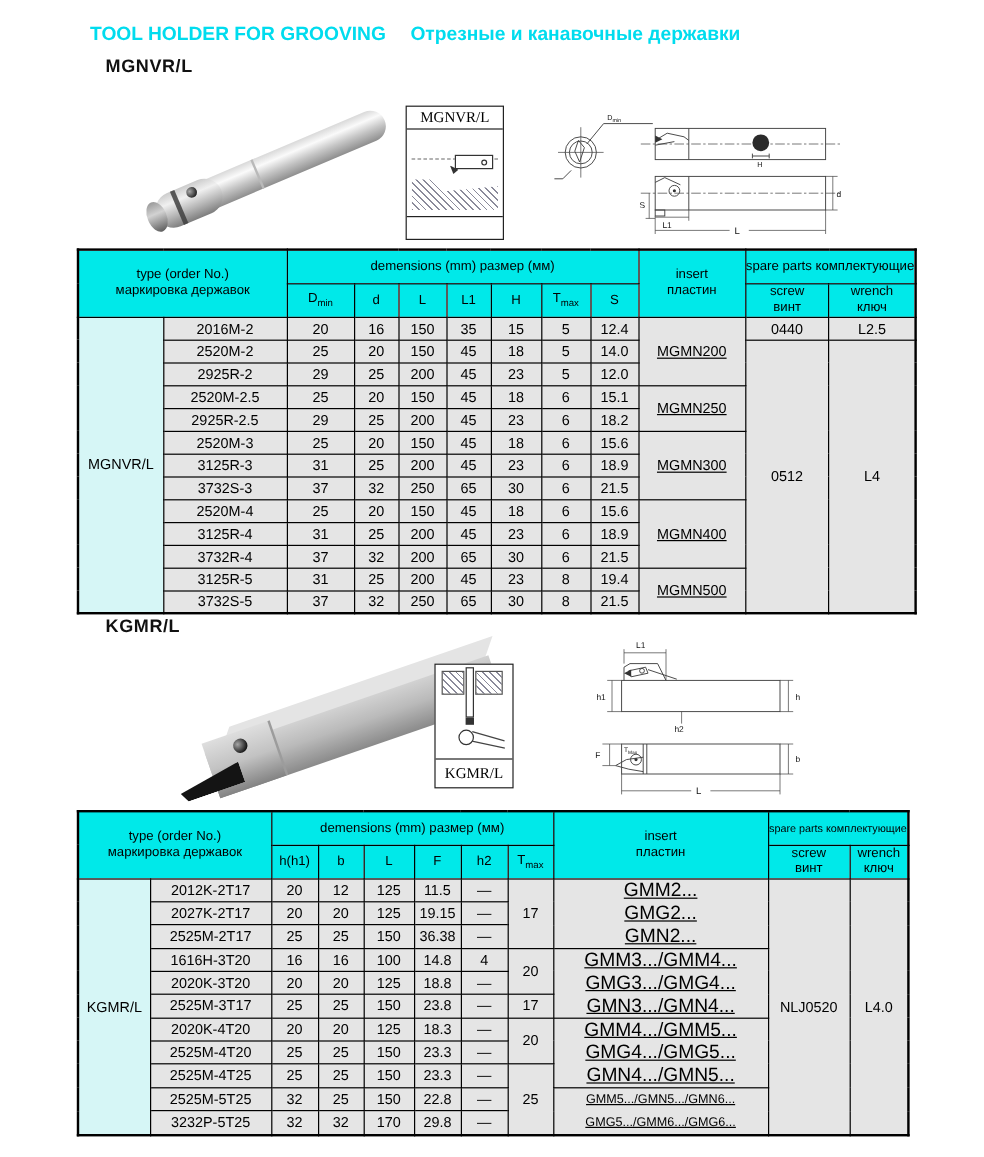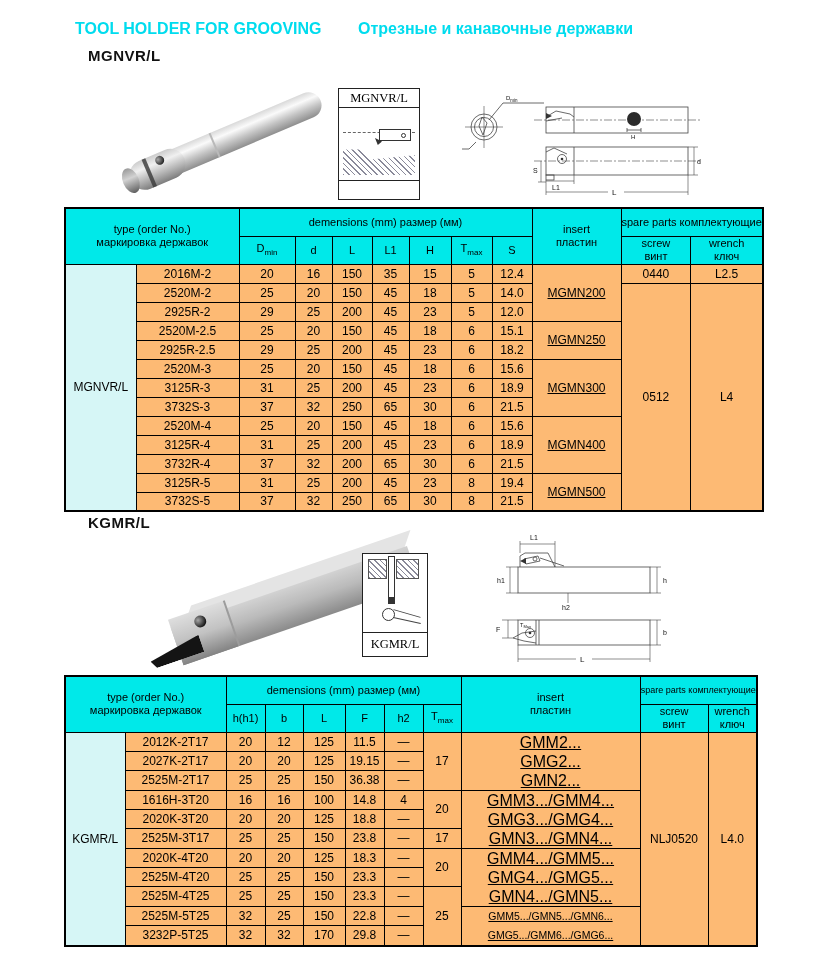--- a/index.html
+++ b/index.html
@@ -4,29 +4,29 @@
 <style>
   * { margin:0; padding:0; box-sizing:border-box; }
   html,body { background:#fff; }
   body { width:820px; height:964px; position:relative; overflow:hidden;
          font-family:"Liberation Sans", sans-serif; color:#000; }
   .page { position:absolute; inset:0; }
 
   
   .title-row { position:absolute; left:75px; top:20px; font-size:16px; font-weight:bold;
                color:var(--accent); white-space:nowrap; }
-  .title-row .t-ru { margin-left:32px; }
+  .title-row .t-ru { margin-left:16px; }
   .sec-heading { position:absolute; font-size:15px; font-weight:bold; color:#111;
                  letter-spacing:.5px; }
   .h1pos { left:88px; top:47px; }
   .h2pos { left:88px; top:514px; }
 
   
   table.spec { position:absolute; border-collapse:collapse; table-layout:fixed;
-               background:#fdba74; border:2px solid #000; }
+               background:#e5e5e5; border:2px solid #000; }
   .spec th, .spec td { border:1px solid #000; font-size:12px; font-weight:normal;
                text-align:center; vertical-align:middle; padding:0; white-space:nowrap;
                overflow:hidden; }
   .spec th { background:var(--header-bg); font-size:11px; }
   .spec thead tr { height:28px; }
   .spec tbody tr { height:19px; }
   .spec sub { font-size:8px; }
   .hl { line-height:13px; }
   th.spare.small { font-size:9px; }
   td.typecol { background:var(--typecol-bg); font-size:12px; }

